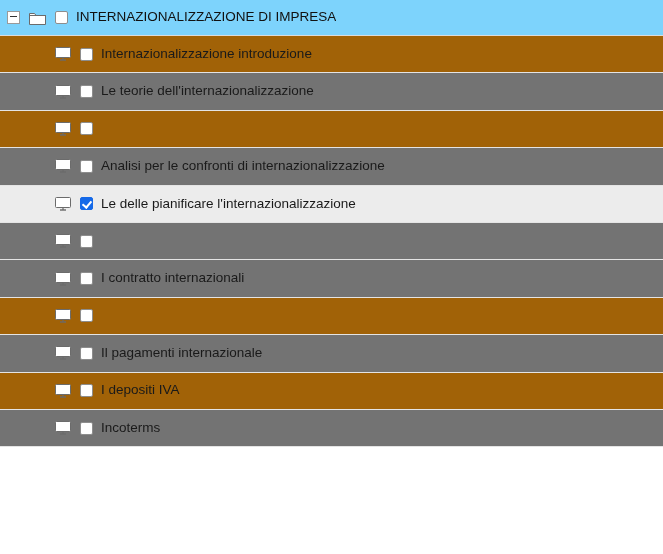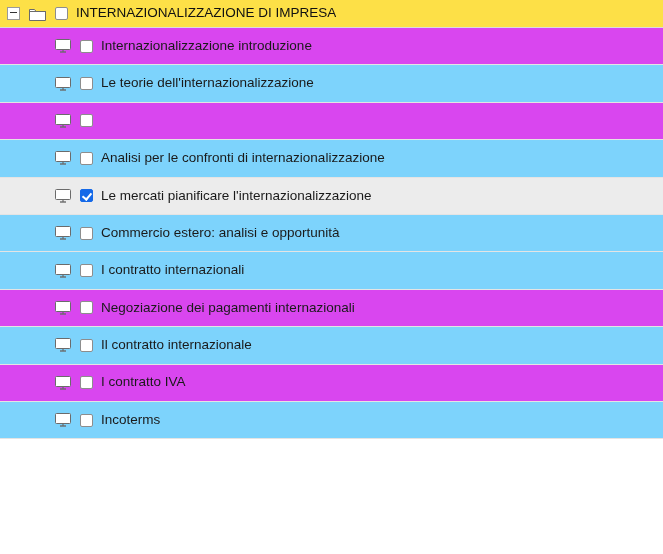--- a/index.html
+++ b/index.html
@@ -17,29 +17,29 @@
   }
   .tree {
     width: 663px;
   }
   .row {
     display: flex;
     align-items: center;
     height: 37.4px;
     box-sizing: border-box;
     border-bottom: 1px solid #e4e4e4;
+    background: #737373;
+    padding-left: 0;
+  }
+  .row.alt {
+    background: #a16207;
+  }
+  .row.root {
+    height: 36px;
     background: #7dd3fc;
-    padding-left: 0;
-  }
-  .row.alt {
-    background: #d946ef;
-  }
-  .row.root {
-    height: 28px;
-    background: #fde047;
     border-bottom: 1px solid #dcdcdc;
   }
   .row.selected {
     background: #ececec;
   }
 
   
   .expander {
     width: 11px;
     height: 11px;
@@ -185,36 +185,35 @@
   <div class="row selected">
     <span class="indent"></span>
     <span class="icon screen-icon">
       <svg width="16" height="14" viewBox="0 0 16 14" aria-hidden="true">
         <rect x="0.5" y="0.5" width="15" height="10" rx="1" fill="#ffffff" stroke="#6b6b6b"></rect>
         <path d="M5 13h6" stroke="#6b6b6b" stroke-width="1.4"></path>
         <path d="M8 10.5v2.5" stroke="#6b6b6b" stroke-width="1.2"></path>
       </svg>
     </span>
     <span class="cb checked"></span>
-    <span class="label">Le mercati pianificare l'internazionalizzazione</span>
-  </div>
-
-
-
-  <div class="row">
-    <span class="indent"></span>
-    <span class="icon screen-icon">
-      <svg width="16" height="14" viewBox="0 0 16 14" aria-hidden="true">
-        <rect x="0.5" y="0.5" width="15" height="10" rx="1" fill="#ffffff" stroke="#6b6b6b"></rect>
-        <path d="M5 13h6" stroke="#6b6b6b" stroke-width="1.4"></path>
-        <path d="M8 10.5v2.5" stroke="#6b6b6b" stroke-width="1.2"></path>
-      </svg>
-    </span>
-    <span class="cb"></span>
-    <span class="label">Commercio estero: analisi e opportunità</span>
+    <span class="label">Le delle pianificare l'internazionalizzazione</span>
+  </div>
+
+
+
+  <div class="row">
+    <span class="indent"></span>
+    <span class="icon screen-icon">
+      <svg width="16" height="14" viewBox="0 0 16 14" aria-hidden="true">
+        <rect x="0.5" y="0.5" width="15" height="10" rx="1" fill="#ffffff" stroke="#6b6b6b"></rect>
+        <path d="M5 13h6" stroke="#6b6b6b" stroke-width="1.4"></path>
+        <path d="M8 10.5v2.5" stroke="#6b6b6b" stroke-width="1.2"></path>
+      </svg>
+    </span>
+    <span class="cb"></span>
   </div>
 
 
   <div class="row">
     <span class="indent"></span>
     <span class="icon screen-icon">
       <svg width="16" height="14" viewBox="0 0 16 14" aria-hidden="true">
         <rect x="0.5" y="0.5" width="15" height="10" rx="1" fill="#ffffff" stroke="#6b6b6b"></rect>
         <path d="M5 13h6" stroke="#6b6b6b" stroke-width="1.4"></path>
         <path d="M8 10.5v2.5" stroke="#6b6b6b" stroke-width="1.2"></path>
@@ -227,47 +226,46 @@
   <div class="row alt">
     <span class="indent"></span>
     <span class="icon screen-icon">
       <svg width="16" height="14" viewBox="0 0 16 14" aria-hidden="true">
         <rect x="0.5" y="0.5" width="15" height="10" rx="1" fill="#ffffff" stroke="#6b6b6b"></rect>
         <path d="M5 13h6" stroke="#6b6b6b" stroke-width="1.4"></path>
         <path d="M8 10.5v2.5" stroke="#6b6b6b" stroke-width="1.2"></path>
       </svg>
     </span>
     <span class="cb"></span>
-    <span class="label">Negoziazione dei pagamenti internazionali</span>
-  </div>
-
-  <div class="row">
-    <span class="indent"></span>
-    <span class="icon screen-icon">
-      <svg width="16" height="14" viewBox="0 0 16 14" aria-hidden="true">
-        <rect x="0.5" y="0.5" width="15" height="10" rx="1" fill="#ffffff" stroke="#6b6b6b"></rect>
-        <path d="M5 13h6" stroke="#6b6b6b" stroke-width="1.4"></path>
-        <path d="M8 10.5v2.5" stroke="#6b6b6b" stroke-width="1.2"></path>
-      </svg>
-    </span>
-    <span class="cb"></span>
-    <span class="label">Il contratto internazionale</span>
-  </div>
-
-  <div class="row alt">
-    <span class="indent"></span>
-    <span class="icon screen-icon">
-      <svg width="16" height="14" viewBox="0 0 16 14" aria-hidden="true">
-        <rect x="0.5" y="0.5" width="15" height="10" rx="1" fill="#ffffff" stroke="#6b6b6b"></rect>
-        <path d="M5 13h6" stroke="#6b6b6b" stroke-width="1.4"></path>
-        <path d="M8 10.5v2.5" stroke="#6b6b6b" stroke-width="1.2"></path>
-      </svg>
-    </span>
-    <span class="cb"></span>
-    <span class="label">I contratto IVA</span>
+  </div>
+
+  <div class="row">
+    <span class="indent"></span>
+    <span class="icon screen-icon">
+      <svg width="16" height="14" viewBox="0 0 16 14" aria-hidden="true">
+        <rect x="0.5" y="0.5" width="15" height="10" rx="1" fill="#ffffff" stroke="#6b6b6b"></rect>
+        <path d="M5 13h6" stroke="#6b6b6b" stroke-width="1.4"></path>
+        <path d="M8 10.5v2.5" stroke="#6b6b6b" stroke-width="1.2"></path>
+      </svg>
+    </span>
+    <span class="cb"></span>
+    <span class="label">Il pagamenti internazionale</span>
+  </div>
+
+  <div class="row alt">
+    <span class="indent"></span>
+    <span class="icon screen-icon">
+      <svg width="16" height="14" viewBox="0 0 16 14" aria-hidden="true">
+        <rect x="0.5" y="0.5" width="15" height="10" rx="1" fill="#ffffff" stroke="#6b6b6b"></rect>
+        <path d="M5 13h6" stroke="#6b6b6b" stroke-width="1.4"></path>
+        <path d="M8 10.5v2.5" stroke="#6b6b6b" stroke-width="1.2"></path>
+      </svg>
+    </span>
+    <span class="cb"></span>
+    <span class="label">I depositi IVA</span>
   </div>
 
   <div class="row">
     <span class="indent"></span>
     <span class="icon screen-icon">
       <svg width="16" height="14" viewBox="0 0 16 14" aria-hidden="true">
         <rect x="0.5" y="0.5" width="15" height="10" rx="1" fill="#ffffff" stroke="#6b6b6b"></rect>
         <path d="M5 13h6" stroke="#6b6b6b" stroke-width="1.4"></path>
         <path d="M8 10.5v2.5" stroke="#6b6b6b" stroke-width="1.2"></path>
       </svg>

